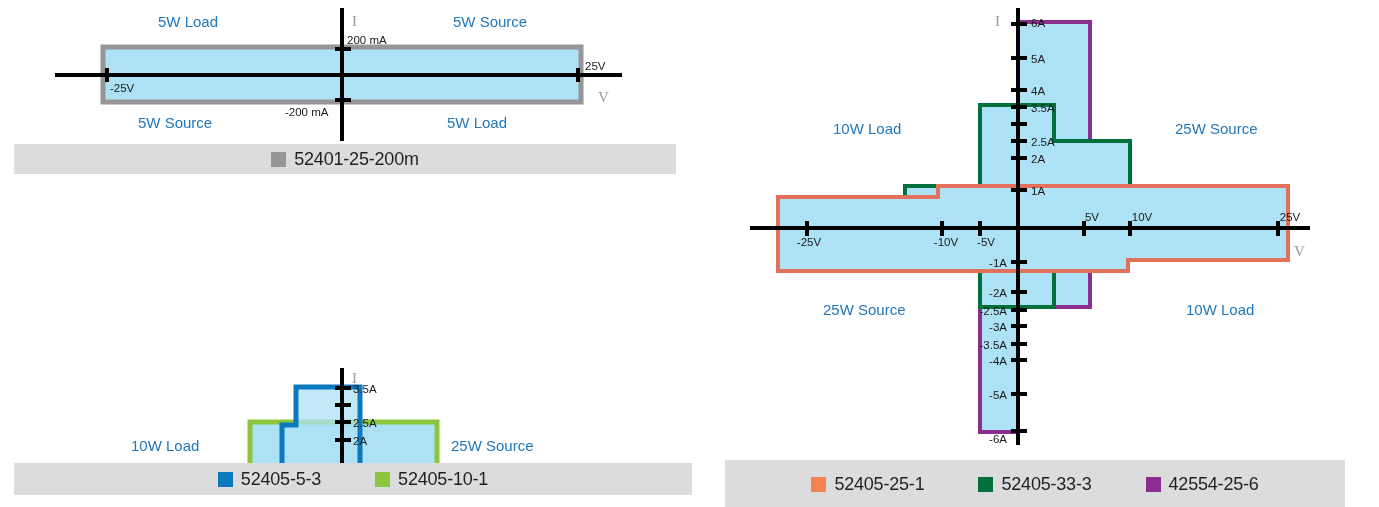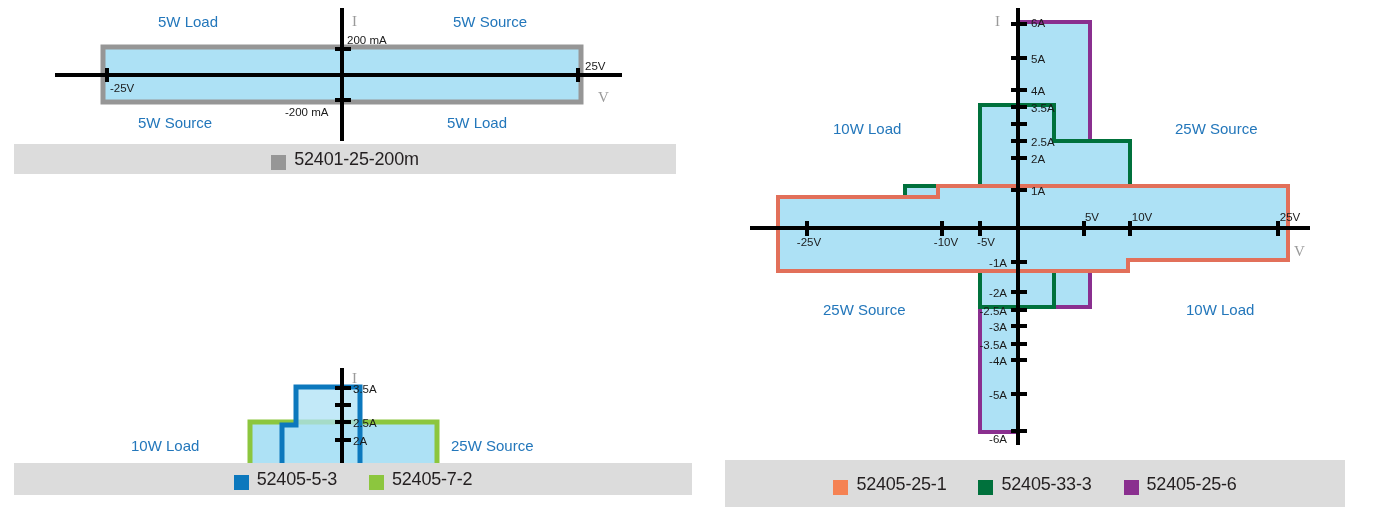--- a/index.html
+++ b/index.html
@@ -4,21 +4,21 @@
 <style>
   html,body{margin:0;padding:0;background:#ffffff;}
   body{width:1379px;height:507px;position:relative;
        font-family:"Liberation Sans",sans-serif;overflow:hidden;}
   .panel{position:absolute;}
   #left-panel{left:0;top:0;width:690px;height:507px;}
   #right-panel{left:690px;top:0;width:689px;height:507px;}
   .chart-svg{display:block;}
   .legend-bar{position:absolute;background:#dcdcdc;display:flex;
               align-items:center;justify-content:center;}
-  .legend-entry{display:flex;align-items:flex-end;margin:0 16px;}
+  .legend-entry{display:flex;align-items:center;margin:0 27px;}
   .legend-swatch{width:15px;height:15px;margin-right:8px;display:inline-block;}
   .legend-label{font-size:18px;color:#231f20;
                 font-family:"Liberation Sans",sans-serif;letter-spacing:-0.2px;}
   #legend-top{left:14px;top:144px;width:662px;height:30px;}
   #legend-bottom-left{left:14px;top:463px;width:678px;height:32px;}
   #legend-bottom-right{left:35px;top:460px;width:620px;height:48px;}
   text{font-family:"Liberation Sans",sans-serif;}
   .quad-label{fill:#2377bb;font-size:15px;}
   .tick-label{fill:#1a1a1a;font-size:11.5px;}
   .axis-letter{fill:#9a9a9a;font-size:15px;font-family:"Liberation Serif",serif;}
@@ -118,21 +118,21 @@
     <text class="quad-label" x="446" y="396">10W Load</text>
   </svg>
 
   <div class="legend-bar" id="legend-bottom-left">
     <div class="legend-entry">
       <span class="legend-swatch" style="background:#0c78bd"></span>
       <span class="legend-label">52405-5-3</span>
     </div>
     <div class="legend-entry">
       <span class="legend-swatch" style="background:#8cc63e"></span>
-      <span class="legend-label">52405-7-2</span>
+      <span class="legend-label">52405-10-1</span>
     </div>
   </div>
 </div>
 
 <div class="panel" id="right-panel">
 
   <svg class="chart-svg" id="chart-right" width="689" height="460">
 
     <polygon points="328,22 400,22 400,307 290,307 290,432 328,432" fill="#ade1f5" stroke="#8a2f8f" stroke-width="4"></polygon>
 
@@ -206,16 +206,16 @@
     <div class="legend-entry">
       <span class="legend-swatch" style="background:#f58253"></span>
       <span class="legend-label">52405-25-1</span>
     </div>
     <div class="legend-entry">
       <span class="legend-swatch" style="background:#00713c"></span>
       <span class="legend-label">52405-33-3</span>
     </div>
     <div class="legend-entry">
       <span class="legend-swatch" style="background:#8a2f8f"></span>
-      <span class="legend-label">52405-25-6</span>
+      <span class="legend-label">42554-25-6</span>
     </div>
   </div>
 </div>
 
 </body></html>

